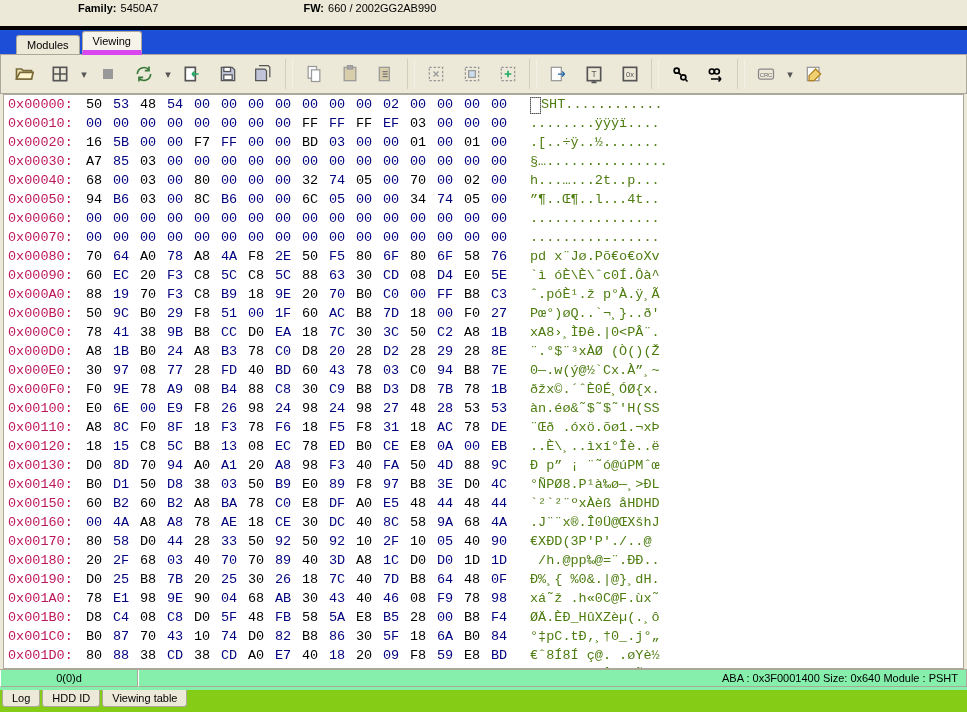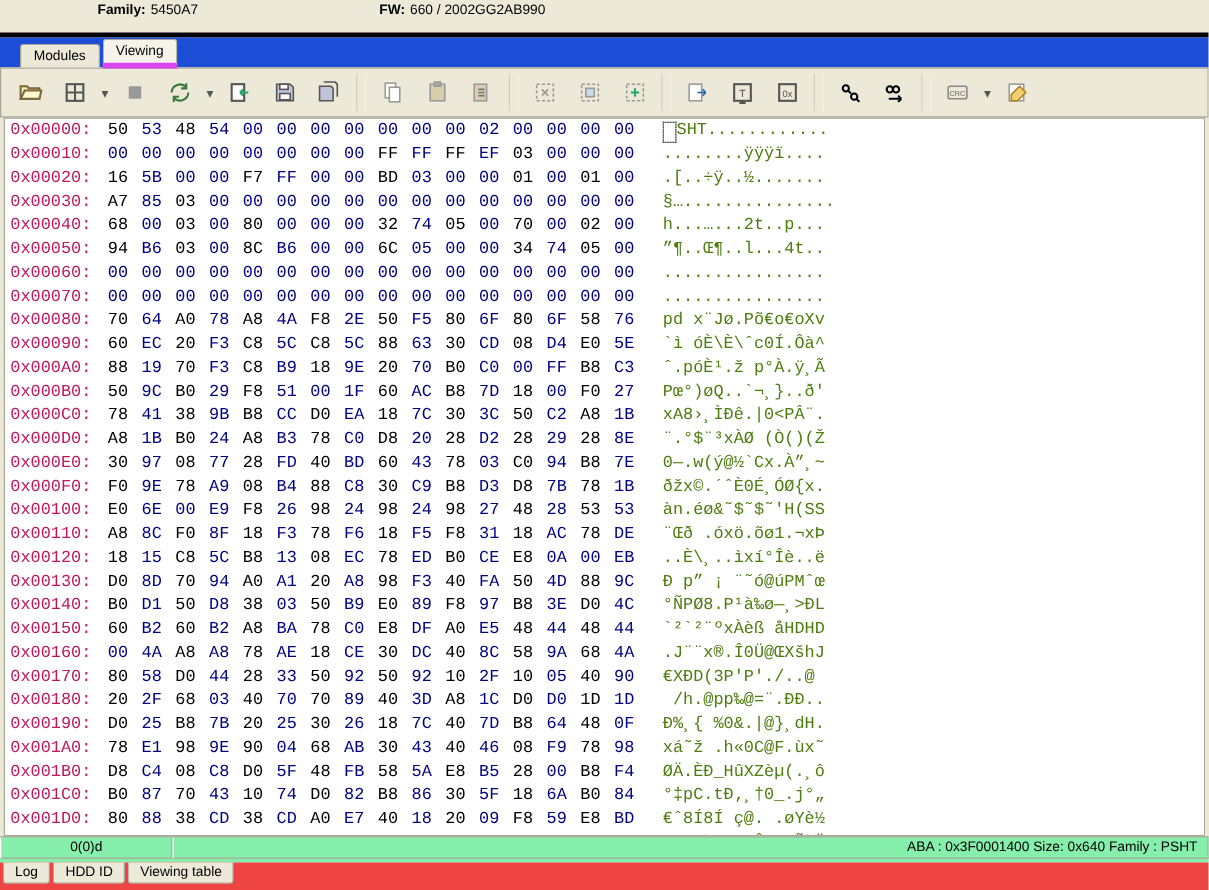--- a/index.html
+++ b/index.html
@@ -23,21 +23,21 @@
   .hx{display:inline-block;width:27px;text-align:left}
   .c0{color:#000080}
   .c1{color:#000}
   .asc{display:inline-block;margin-left:12px;color:#4d7c0f}
   .caret{background:#fff;border:1px solid #999;outline:1px dotted #555;outline-offset:-1px;display:inline-block;width:9px;height:15px;vertical-align:text-top}
   .statbar{height:20px;border-top:1px solid #aca899;display:flex;align-items:flex-start;font-size:11px;background:#86efac}
   .statcell{border:1px solid #aca899;border-top:none;border-left:1px solid #fff;padding:2px 8px;display:flex;align-items:center}
   .sc1{width:120px;justify-content:center}
   .sc2{flex:0 0 auto;width:520px}
   .sc3{flex:1;justify-content:flex-end}
-  .btabs{height:22px;display:flex;align-items:flex-start;padding-left:2px;background:#ef4444}
+  .btabs{height:22px;display:flex;align-items:flex-start;padding-left:2px;background:#84cc16}
   .btab{border:1px solid #aca899;border-top:none;border-bottom-left-radius:3px;border-bottom-right-radius:3px;padding:2px 9px;margin-right:2px;background:#ece9d8;font-size:11px;cursor:pointer}
 </style>
 </head>
 <body>
 <div class="window">
 
 <div class="hdr">
   <span class="lbl">Family:</span>
   <span class="val">5450A7</span>
   <span class="gap"></span>
@@ -212,21 +212,21 @@
       <div class="hexrow"><span class="addr">0x00190:</span><span class="hx c1">D0</span><span class="hx c0">25</span><span class="hx c1">B8</span><span class="hx c0">7B</span><span class="hx c1">20</span><span class="hx c0">25</span><span class="hx c1">30</span><span class="hx c0">26</span><span class="hx c1">18</span><span class="hx c0">7C</span><span class="hx c1">40</span><span class="hx c0">7D</span><span class="hx c1">B8</span><span class="hx c0">64</span><span class="hx c1">48</span><span class="hx c0">0F</span><span class="asc">Ð%¸{ %0&amp;.|@}¸dH.</span></div>
       <div class="hexrow"><span class="addr">0x001A0:</span><span class="hx c1">78</span><span class="hx c0">E1</span><span class="hx c1">98</span><span class="hx c0">9E</span><span class="hx c1">90</span><span class="hx c0">04</span><span class="hx c1">68</span><span class="hx c0">AB</span><span class="hx c1">30</span><span class="hx c0">43</span><span class="hx c1">40</span><span class="hx c0">46</span><span class="hx c1">08</span><span class="hx c0">F9</span><span class="hx c1">78</span><span class="hx c0">98</span><span class="asc">xá˜ž .h«0C@F.ùx˜</span></div>
       <div class="hexrow"><span class="addr">0x001B0:</span><span class="hx c1">D8</span><span class="hx c0">C4</span><span class="hx c1">08</span><span class="hx c0">C8</span><span class="hx c1">D0</span><span class="hx c0">5F</span><span class="hx c1">48</span><span class="hx c0">FB</span><span class="hx c1">58</span><span class="hx c0">5A</span><span class="hx c1">E8</span><span class="hx c0">B5</span><span class="hx c1">28</span><span class="hx c0">00</span><span class="hx c1">B8</span><span class="hx c0">F4</span><span class="asc">ØÄ.ÈÐ_HûXZèµ(.¸ô</span></div>
       <div class="hexrow"><span class="addr">0x001C0:</span><span class="hx c1">B0</span><span class="hx c0">87</span><span class="hx c1">70</span><span class="hx c0">43</span><span class="hx c1">10</span><span class="hx c0">74</span><span class="hx c1">D0</span><span class="hx c0">82</span><span class="hx c1">B8</span><span class="hx c0">86</span><span class="hx c1">30</span><span class="hx c0">5F</span><span class="hx c1">18</span><span class="hx c0">6A</span><span class="hx c1">B0</span><span class="hx c0">84</span><span class="asc">°‡pC.tÐ‚¸†0_.j°„</span></div>
       <div class="hexrow"><span class="addr">0x001D0:</span><span class="hx c1">80</span><span class="hx c0">88</span><span class="hx c1">38</span><span class="hx c0">CD</span><span class="hx c1">38</span><span class="hx c0">CD</span><span class="hx c1">A0</span><span class="hx c0">E7</span><span class="hx c1">40</span><span class="hx c0">18</span><span class="hx c1">20</span><span class="hx c0">09</span><span class="hx c1">F8</span><span class="hx c0">59</span><span class="hx c1">E8</span><span class="hx c0">BD</span><span class="asc">€ˆ8Í8Í ç@. .øYè½</span></div>
       <div class="hexrow"><span class="addr">0x001E0:</span><span class="hx c1">78</span><span class="hx c0">DE</span><span class="hx c1">18</span><span class="hx c0">33</span><span class="hx c1">68</span><span class="hx c0">3C</span><span class="hx c0">00</span><span class="hx c0">42</span><span class="hx c1">78</span><span class="hx c0">CE</span><span class="hx c1">08</span><span class="hx c0">45</span><span class="hx c1">B8</span><span class="hx c0">D1</span><span class="hx c1">F0</span><span class="hx c0">D6</span><span class="asc">xÞ.3h&lt;.BxÎ.E¸ÑðÖ</span></div>
     </div>
 
 <div class="statbar">
   <div class="statcell sc1">0(0)d</div>
-  <div class="statcell sc3">ABA : 0x3F0001400 Size: 0x640 Family : PSHT</div>
+  <div class="statcell sc3">ABA : 0x3F0001400 Size: 0x640 Module : PSHT</div>
 </div>
 
 <div class="btabs">
   <div class="btab"><span>Log</span></div>
   <div class="btab"><span>HDD ID</span></div>
   <div class="btab"><span>Viewing table</span></div>
 </div>
 
 </div>
 

